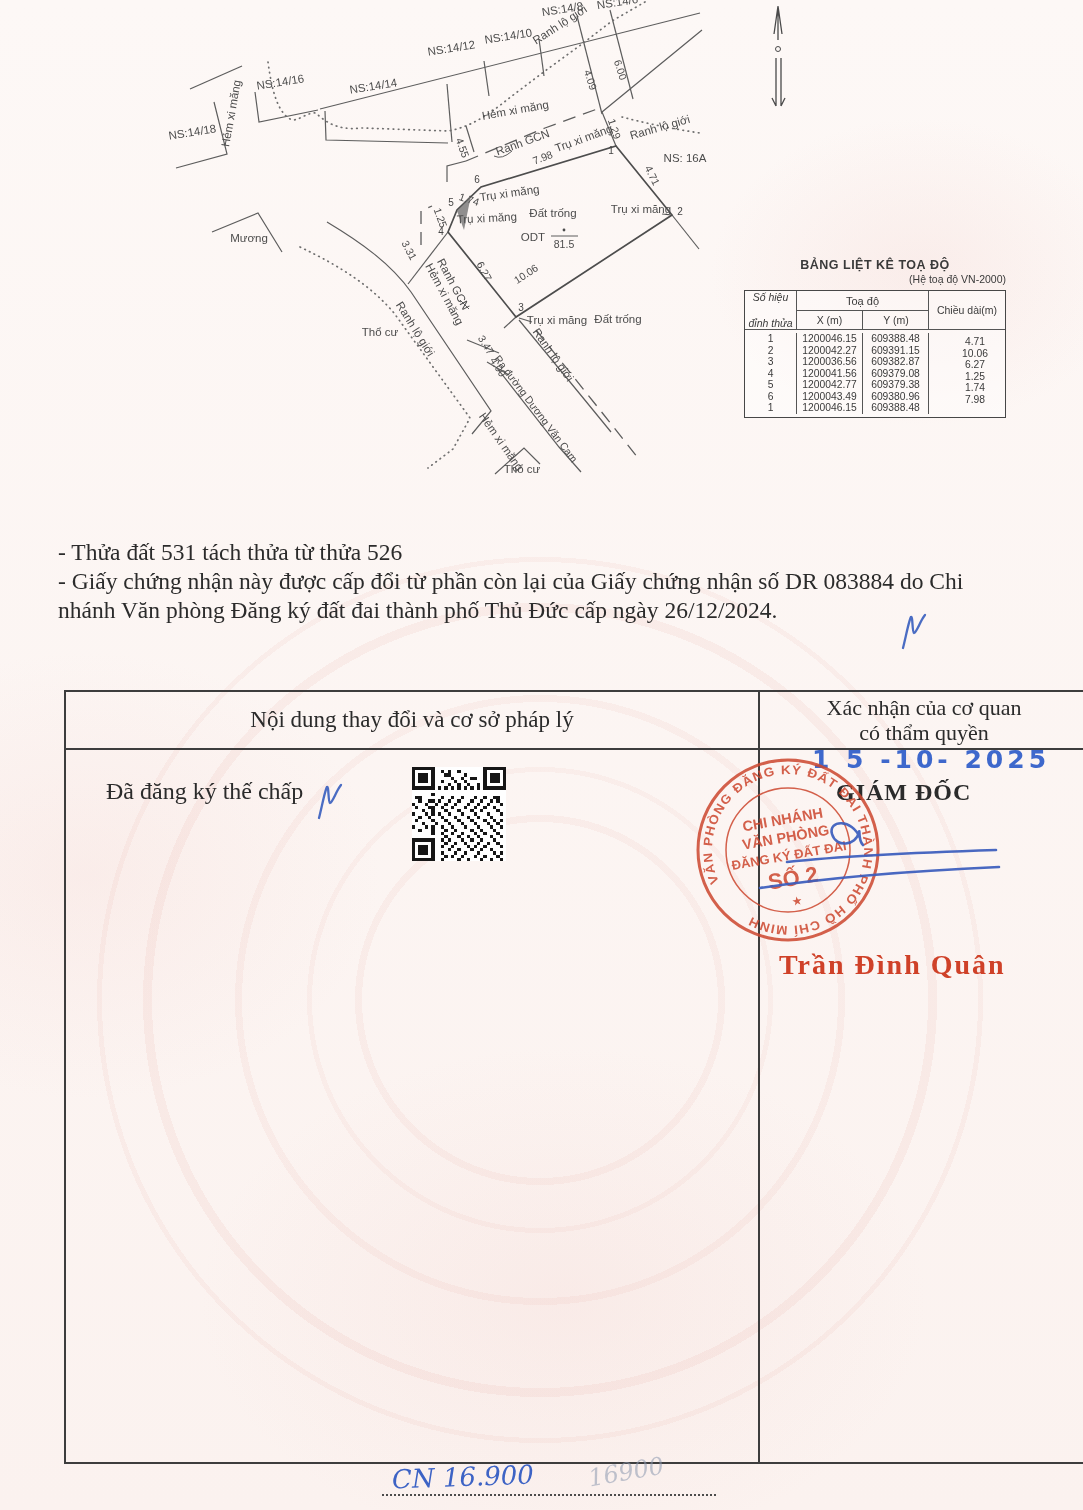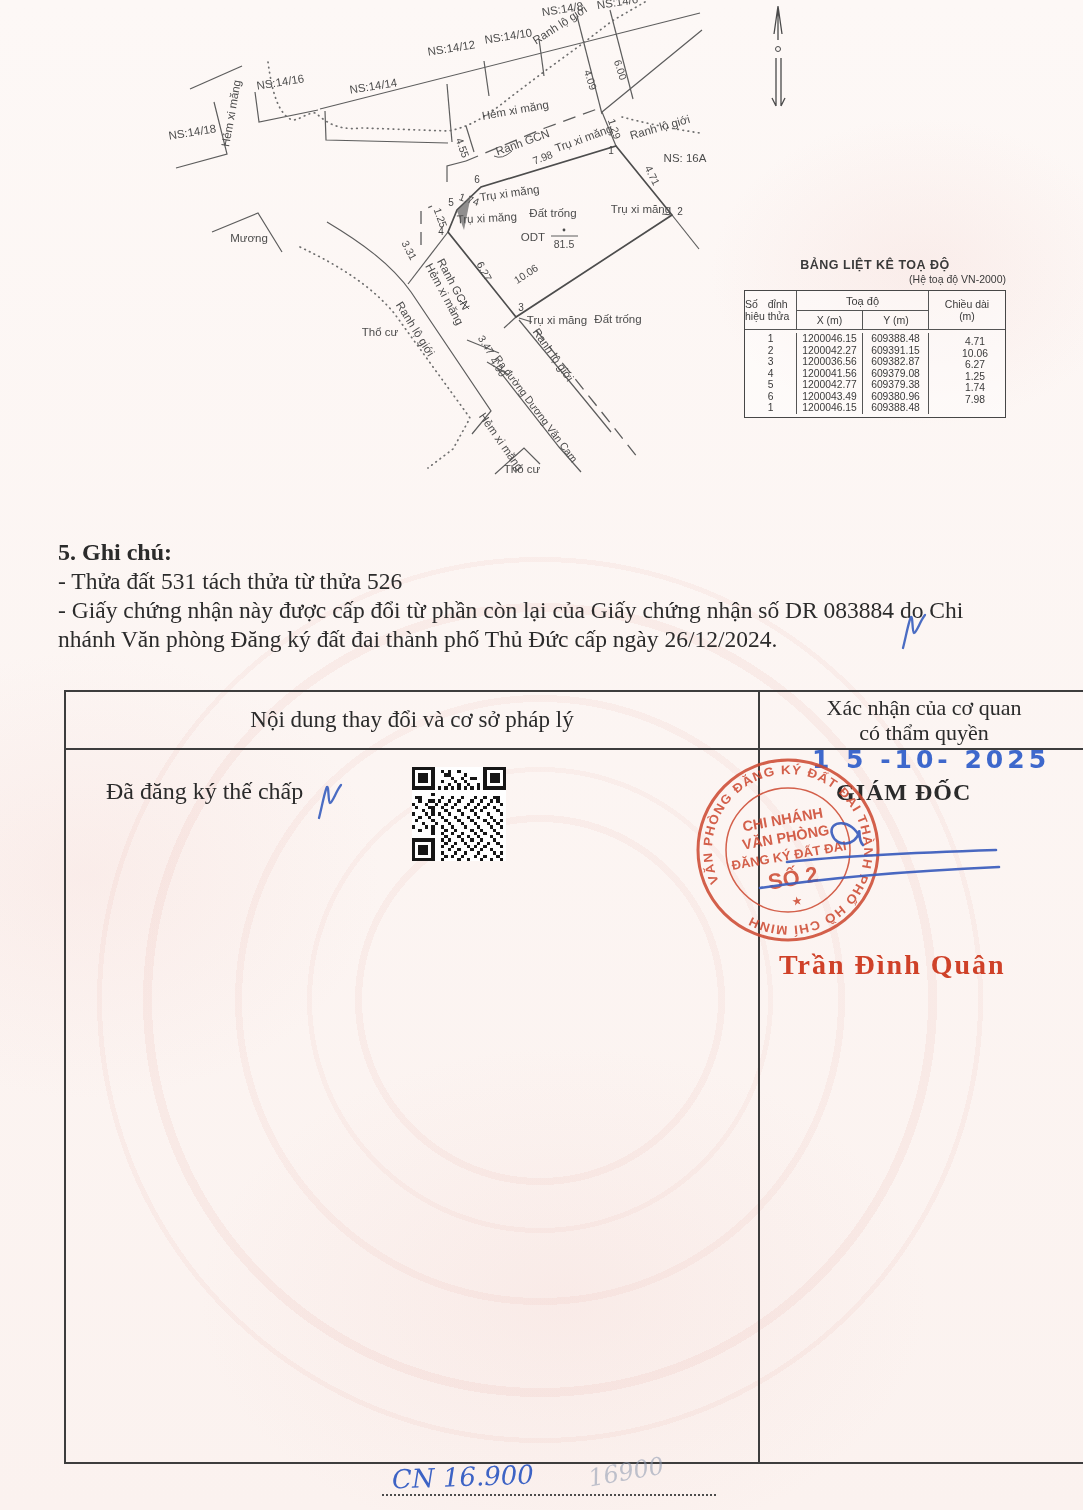--- a/index.html
+++ b/index.html
@@ -19,27 +19,27 @@
   #map-svg{position:absolute;left:0;top:0;}
   .ml{font-family:"Liberation Sans",sans-serif;font-size:11.5px;fill:#4c4c4c;text-anchor:middle;}
   .ml-sm{font-size:10.5px;}
   .mv{font-family:"Liberation Sans",sans-serif;font-size:10px;fill:#444;text-anchor:middle;}
   
   .ctable-wrap{position:absolute;left:698px;top:258px;width:262px;font-family:"Liberation Sans",sans-serif;color:#3a3a3a;margin-left:46px;}
   .ct-title{text-align:center;font-size:12.5px;font-weight:600;letter-spacing:.5px;}
   .ct-sub{text-align:right;font-size:10.5px;margin-top:1px;}
   .ctable{margin-top:5px;border:1.6px solid #474747;background:rgba(255,255,255,.45);}
   .ct-h{display:grid;grid-template-columns:52px 132px 1fr;height:38px;border-bottom:1px solid #555;}
-  .ct-a{border-right:1px solid #555;display:flex;flex-direction:row;justify-content:space-between;align-items:center;font-size:10.5px;line-height:12px;}
+  .ct-a{border-right:1px solid #555;display:flex;flex-direction:column;justify-content:space-between;align-items:center;font-size:10.5px;line-height:12px;font-style:italic;}
   .ct-b{border-right:1px solid #555;}
   .ct-b .top{height:19px;border-bottom:1px solid #555;display:flex;align-items:center;justify-content:center;font-size:11px;}
   .ct-xy{display:grid;grid-template-columns:66px 66px;height:18px;}
   .ct-xy span{display:flex;align-items:center;justify-content:center;font-size:10.5px;}
   .ct-xy span:first-child{border-right:1px solid #555;}
-  .ct-d{display:flex;flex-direction:column;align-items:center;justify-content:center;font-size:10.5px;line-height:12px;}
+  .ct-d{display:flex;flex-direction:row;align-items:center;justify-content:center;font-size:10.5px;line-height:12px;}
   .ct-body{position:relative;display:grid;grid-template-columns:52px 66px 66px 1fr;padding:3px 0;}
   .ct-cell{height:11.5px;font-size:10.3px;display:flex;align-items:center;justify-content:center;}
   .ct-c1,.ct-c2,.ct-c3{border-right:1px solid #555;}
   .ct-lens{position:absolute;right:0;top:3px;width:60px;bottom:3px;}
   .ct-lens span{position:absolute;width:100%;text-align:center;font-size:10.3px;}
   
   .sec5{position:absolute;left:58px;top:538px;width:992px;font-size:23.5px;line-height:29px;}
   .sec-h{font-weight:bold;font-size:24px;}
   .sec6h{position:absolute;left:58px;top:653px;font-weight:bold;font-size:24px;}
   .ink-mark{position:absolute;}
@@ -239,21 +239,20 @@
           <span style="top:26px">6.27</span>
           <span style="top:37.5px">1.25</span>
           <span style="top:49px">1.74</span>
           <span style="top:60.5px">7.98</span>
         </div>
       </div>
     </div>
   </div>
 
   <div class="sec5">
-    <div class="sec-h">5. Ghi chú:</div>
     <div>- Thửa đất 531 tách thửa từ thửa 526</div>
     <div>- Giấy chứng nhận này được cấp đổi từ phần còn lại của  Giấy chứng nhận số DR 083884 do Chi</div>
     <div>nhánh Văn phòng Đăng ký đất đai thành phố Thủ Đức cấp ngày 26/12/2024.</div>
   </div>
   <svg class="ink-mark" style="left:898px;top:612px" width="30" height="42" viewBox="0 0 30 42">
     <path d="M5 36 C8 24 11 8 13 5 C15 4 14 20 16 21 C19 20 22 9 27 3" stroke="#4a6cc3" stroke-width="2.3" fill="none" stroke-linecap="round"></path>
   </svg>
 
 
   <div class="table6">

